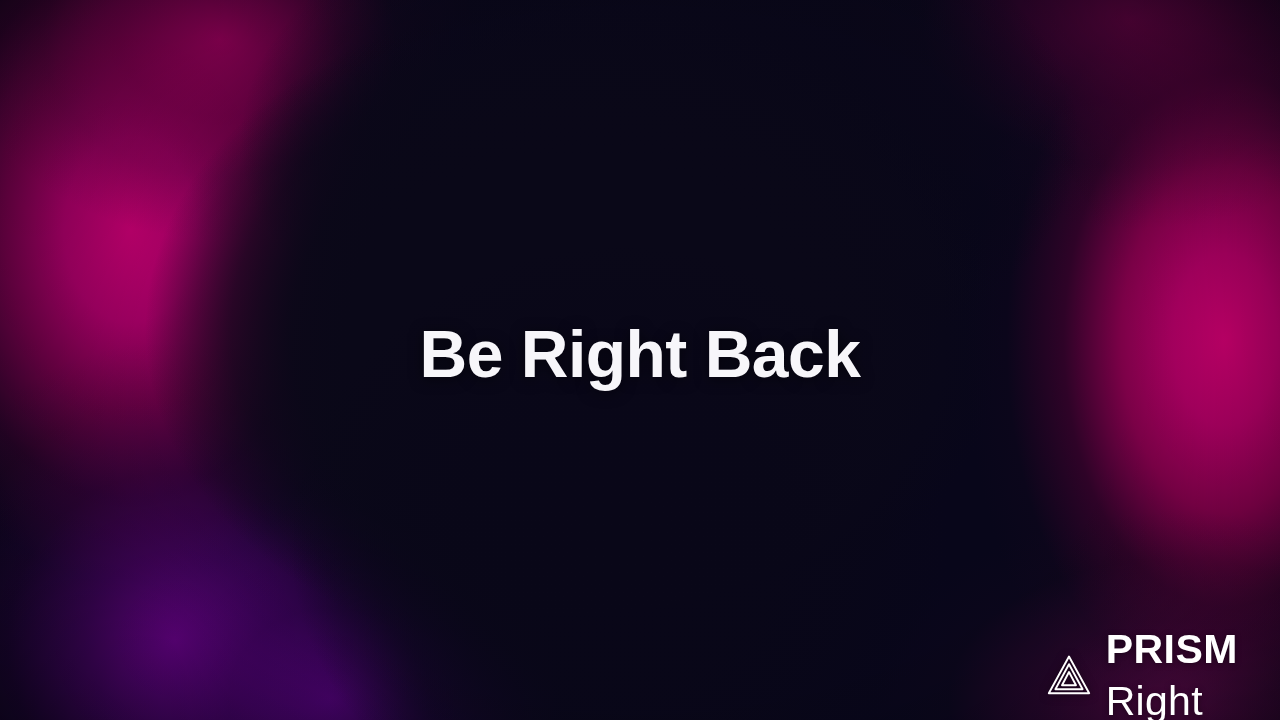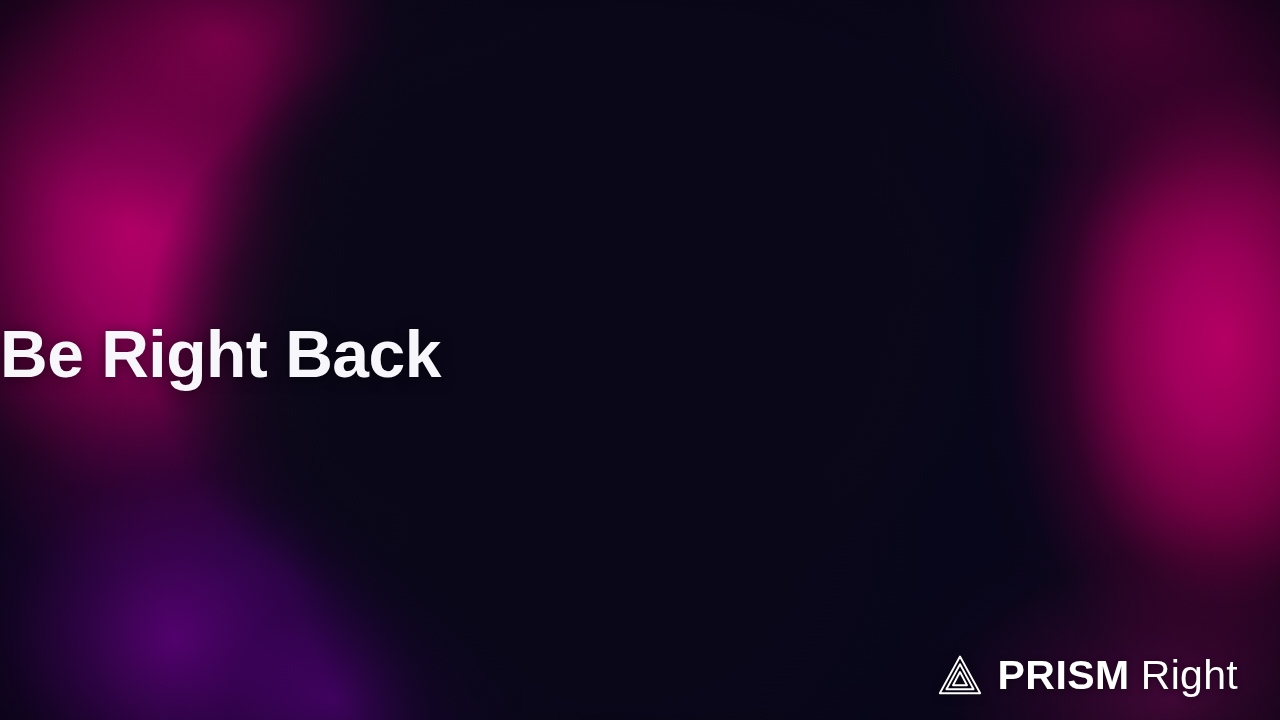--- a/index.html
+++ b/index.html
@@ -143,20 +143,21 @@
         rgba(0,0,0,0.18) 82%,
         rgba(0,0,0,0.42) 100%);
   }
 
   
   .headline {
     position: absolute;
     left: 0;
     right: 0;
     top: 306px;
+    text-align: center;
     font-size: 66px;
     font-weight: bold;
     line-height: 96px;
     color: #f7f6fa;
     letter-spacing: -0.5px;
     text-shadow: 0 2px 14px rgba(0,0,0,0.55);
     white-space: nowrap;
     user-select: none;
   }
 
@@ -181,20 +182,21 @@
   .logo-wordmark {
     display: flex;
     align-items: baseline;
     gap: 11px;
     color: #ffffff;
     font-size: 41px;
     line-height: 41px;
     text-shadow: 0 1px 6px rgba(0,0,0,0.45);
     white-space: nowrap;
     user-select: none;
+    flex-direction: column;
   }
 
   .logo-prism {
     font-weight: bold;
     letter-spacing: 0.5px;
   }
 
   .logo-live {
     font-weight: normal;
     letter-spacing: 0.3px;

